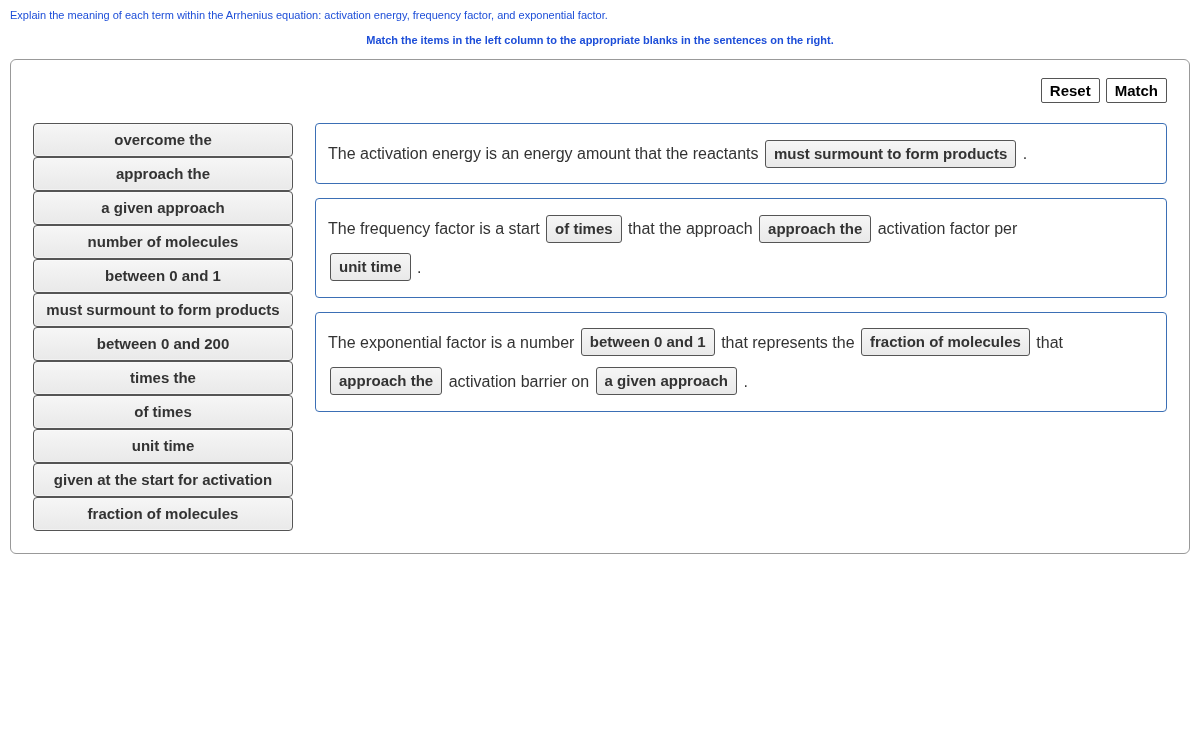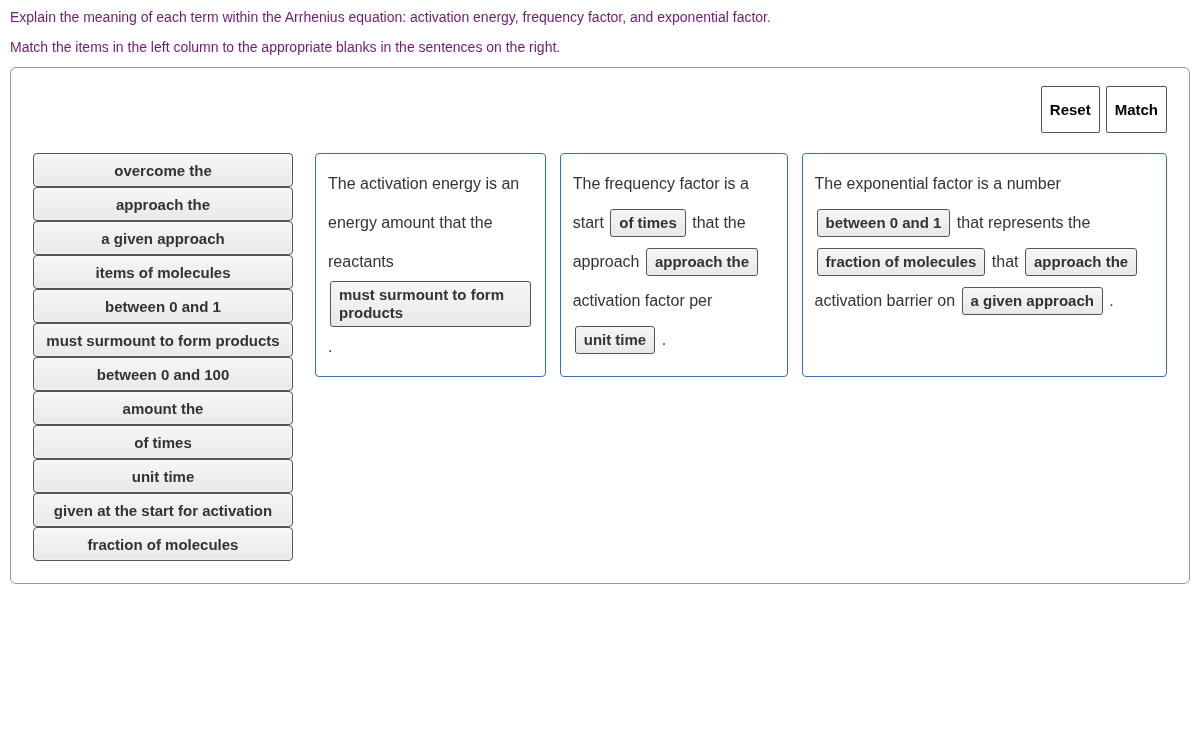--- a/index.html
+++ b/index.html
@@ -8,44 +8,45 @@
       padding: 0;
     }
     body {
       font-family: Arial, Helvetica, sans-serif;
       font-size: 16px;
       color: #333;
       background: #fff;
       padding: 8px 10px;
     }
     .prompt-text {
-      font-size: 14px;
-      color: #701a75;
+      font-size: 11px;
+      color: #1d4ed8;
       margin-bottom: 10px;
       line-height: 1.4;
     }
     .prompt-bold {
-      font-weight: normal;
+      font-weight: bold;
+      text-align: center;
     }
     .main-box {
       border: 1px solid #999;
       border-radius: 6px;
       padding: 18px 22px 22px 22px;
       margin-top: 6px;
     }
     .top-buttons {
       display: flex;
       justify-content: flex-end;
       gap: 6px;
       margin-bottom: 20px;
     }
     .top-btn {
       border: 1px solid #555;
       background: #fff;
-      padding: 14px 8px;
+      padding: 3px 8px;
       font-size: 15px;
       font-weight: bold;
       border-radius: 2px;
       cursor: pointer;
     }
     .columns {
       display: flex;
       gap: 22px;
       align-items: flex-start;
     }
@@ -68,20 +69,21 @@
       cursor: move;
       min-height: 34px;
       display: flex;
       align-items: center;
       justify-content: center;
       box-shadow: inset 0 0 0 1px rgba(255,255,255,0.4);
     }
     .right-col {
       flex: 1;
       display: flex;
+      flex-direction: column;
       gap: 14px;
     }
     .sentence-box {
       border: 1px solid #3b6fb5;
       border-radius: 4px;
       padding: 10px 12px;
       font-size: 16px;
       color: #333;
       line-height: 2.4;
     }
@@ -114,25 +116,25 @@
     <button class="top-btn">Reset</button>
     <button class="top-btn">Match</button>
   </div>
 
   <div class="columns">
 
     <div class="left-col">
       <div class="drag-item">overcome the</div>
       <div class="drag-item">approach the</div>
       <div class="drag-item">a given approach</div>
-      <div class="drag-item">items of molecules</div>
+      <div class="drag-item">number of molecules</div>
       <div class="drag-item">between 0 and 1</div>
       <div class="drag-item">must surmount to form products</div>
-      <div class="drag-item">between 0 and 100</div>
-      <div class="drag-item">amount the</div>
+      <div class="drag-item">between 0 and 200</div>
+      <div class="drag-item">times the</div>
       <div class="drag-item">of times</div>
       <div class="drag-item">unit time</div>
       <div class="drag-item">given at the start for activation</div>
       <div class="drag-item">fraction of molecules</div>
     </div>
 
     <div class="right-col">
 
       <div class="sentence-box">
         <span class="txt">The activation energy is an energy amount that the reactants </span><span class="drop-filled">must surmount to form products</span><span class="txt"> .</span>

